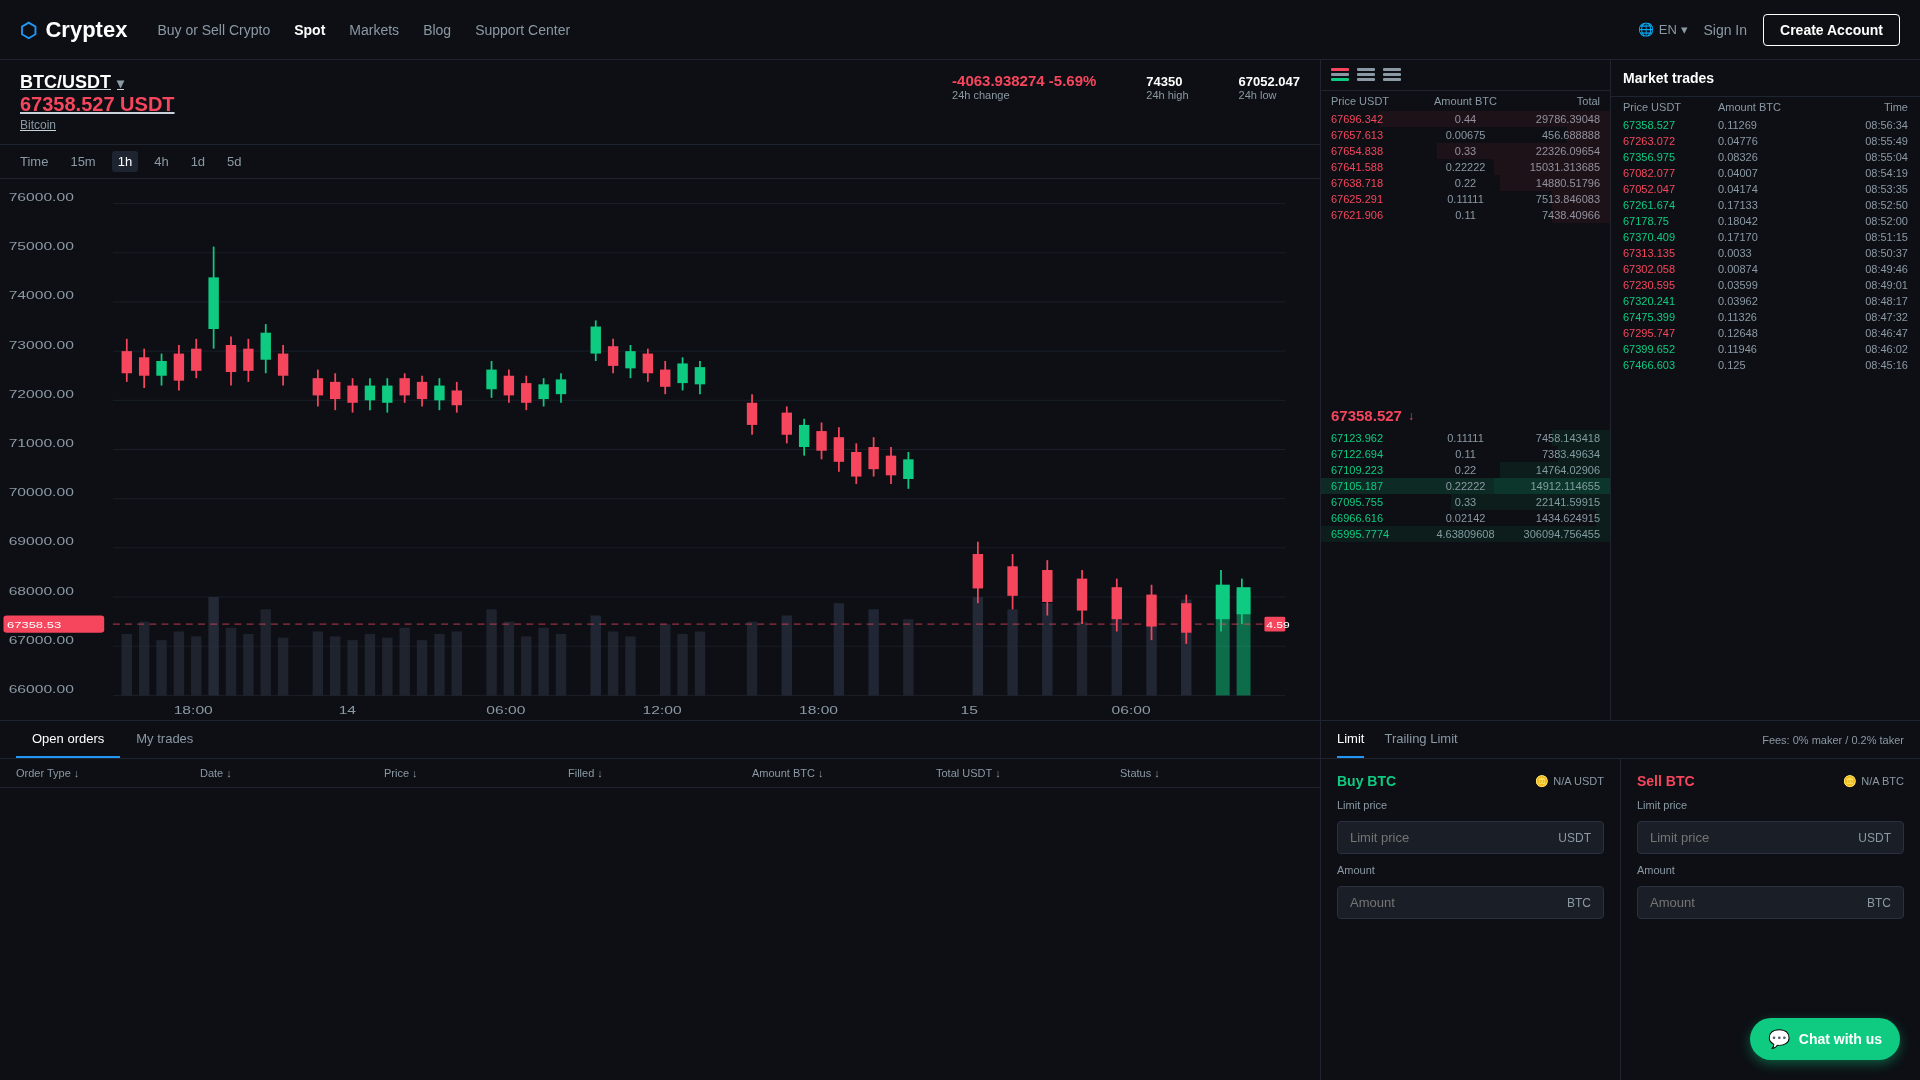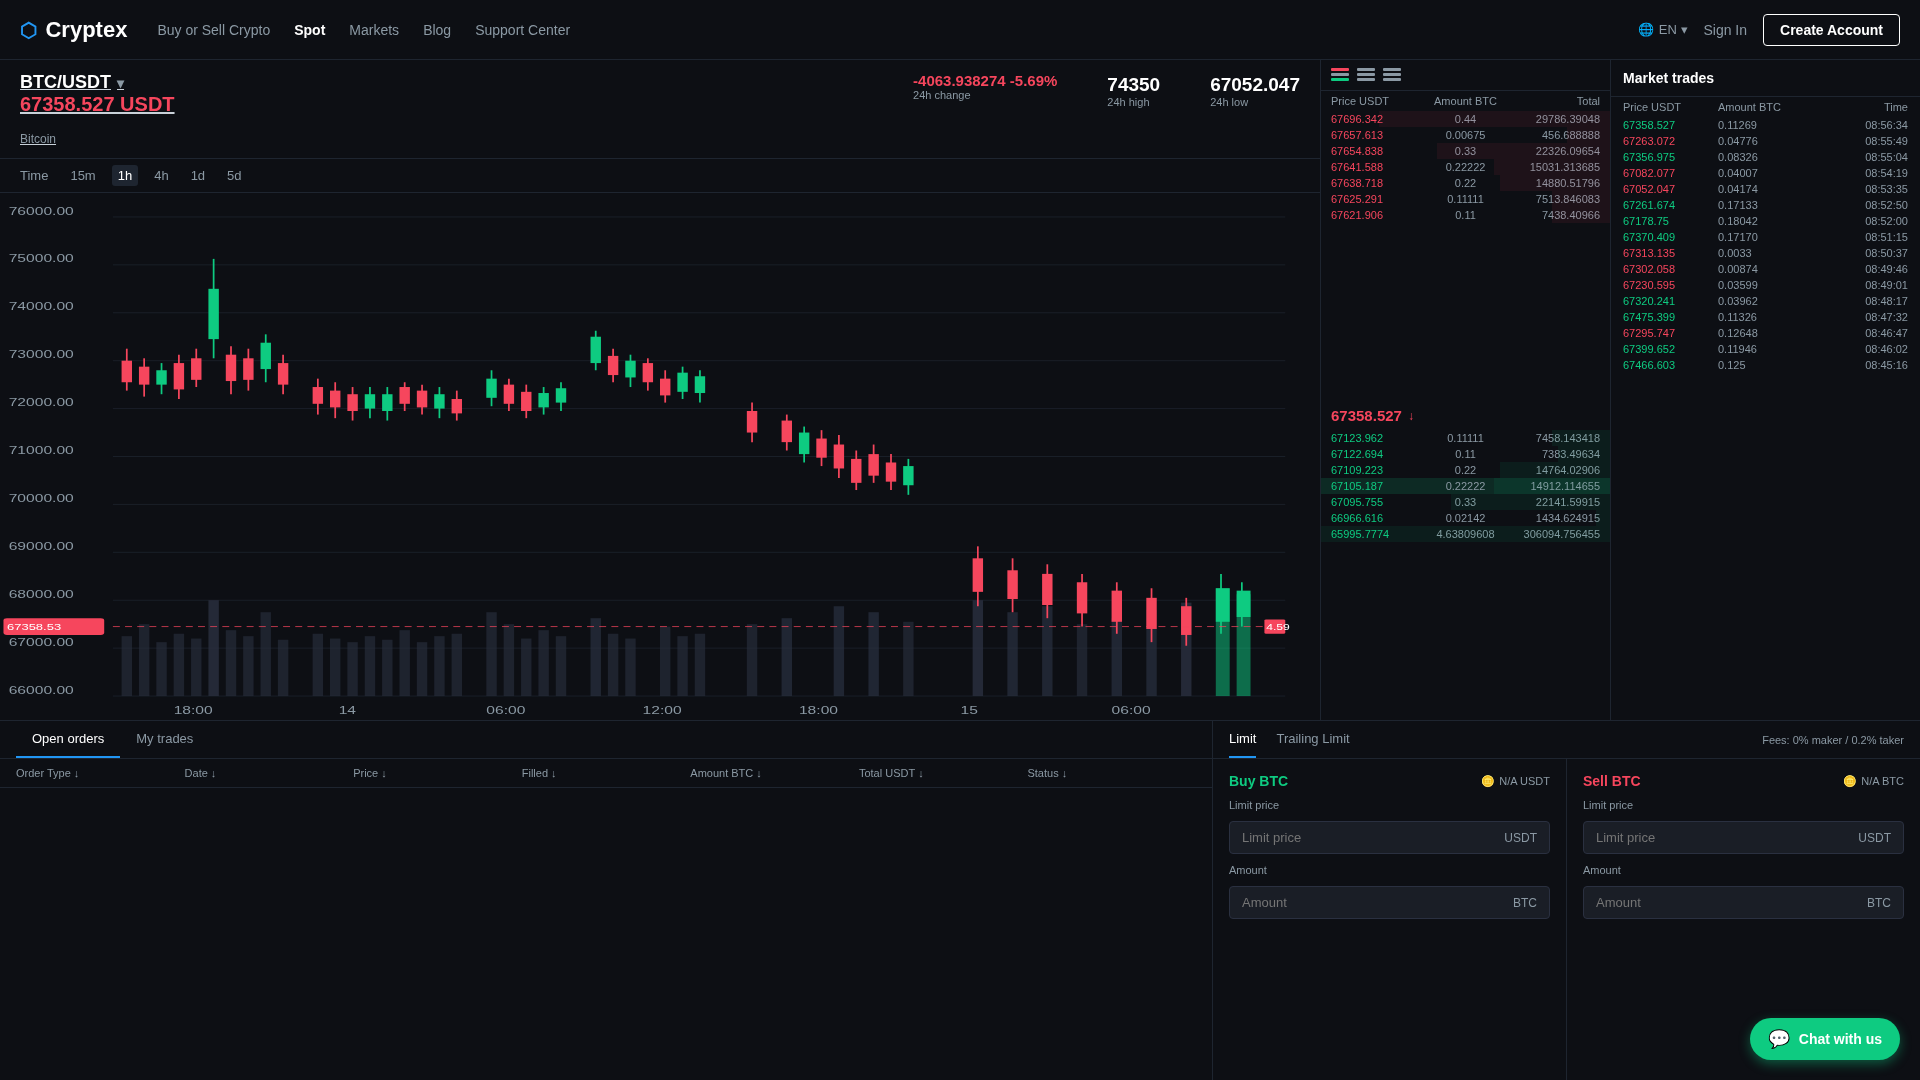--- a/index.html
+++ b/index.html
@@ -21,25 +21,25 @@
     .main { display: flex; flex-direction: column; height: calc(100vh - 60px); }
     .top-section { display: flex; flex: 1; overflow: hidden; }
 
     
     .chart-section { display: flex; flex-direction: column; flex: 1; min-width: 0; }
     .price-header { display: flex; align-items: flex-start; padding: 12px 20px; gap: 40px; background: #0d0f14; border-bottom: 1px solid #1e2530; }
     .pair-info { display: flex; flex-direction: column; text-decoration: underline; }
     .pair-name { display: flex; align-items: center; gap: 6px; font-size: 18px; font-weight: 700; color: #fff; }
     .pair-name span.arrow { color: #8b99a4; font-size: 14px; }
     .current-price { color: #f6465d; font-size: 20px; font-weight: 700; }
-    .pair-subtitle { color: #8b99a4; font-size: 12px; margin-top: 16px; }
+    .pair-subtitle { color: #8b99a4; font-size: 12px; margin-top: 2px; }
     .price-stats { display: flex; gap: 50px; margin-left: auto; align-items: flex-start; }
     .stat-item { display: flex; flex-direction: column; }
     .stat-label { color: #8b99a4; font-size: 11px; }
-    .stat-value { color: #fff; font-size: 19px; font-weight: 600; margin-top: 2px; }
+    .stat-value { color: #fff; font-size: 13px; font-weight: 600; margin-top: 2px; }
     .stat-change { color: #f6465d; font-size: 15px; font-weight: 600; }
 
     
     .chart-controls { display: flex; align-items: center; padding: 6px 20px; gap: 16px; background: #0d0f14; border-bottom: 1px solid #1e2530; }
     .time-label { color: #8b99a4; font-size: 13px; }
     .time-btns { display: flex; gap: 10px; }
     .time-btn { background: none; border: none; color: #8b99a4; font-size: 13px; cursor: pointer; padding: 3px 6px; border-radius: 3px; }
     .time-btn.active { color: #fff; background: #1e2530; }
 
     
@@ -88,21 +88,21 @@
     .orders-tabs { display: flex; padding: 0 16px; border-bottom: 1px solid #1e2530; }
     .orders-tab { padding: 10px 16px; font-size: 13px; cursor: pointer; color: #8b99a4; border-bottom: 2px solid transparent; }
     .orders-tab.active { color: #fff; border-bottom-color: #2196f3; }
     .orders-table-header { display: flex; padding: 8px 16px; color: #8b99a4; font-size: 11px; border-bottom: 1px solid #1e2530; }
     .orders-col { flex: 1; display: flex; align-items: center; gap: 3px; }
     .orders-empty { flex: 1; display: flex; align-items: center; justify-content: center; }
     .orders-empty a { color: #2196f3; cursor: pointer; }
     .orders-empty span { color: #8b99a4; }
 
     
-    .trade-panel { width: 708px; background: #0d0f14; border-left: 1px solid #1e2530; display: flex; flex-direction: column; }
+    .trade-panel { width: 600px; background: #0d0f14; border-left: 1px solid #1e2530; display: flex; flex-direction: column; }
     .trade-tabs { display: flex; align-items: center; padding: 0 16px; border-bottom: 1px solid #1e2530; gap: 20px; }
     .trade-tab { padding: 10px 0; font-size: 13px; cursor: pointer; color: #8b99a4; border-bottom: 2px solid transparent; }
     .trade-tab.active { color: #fff; border-bottom-color: #2196f3; }
     .trade-fees { margin-left: auto; color: #8b99a4; font-size: 11px; }
     .trade-forms { display: flex; flex: 1; }
     .trade-form { flex: 1; padding: 14px 16px; display: flex; flex-direction: column; gap: 10px; border-right: 1px solid #1e2530; }
     .trade-form:last-child { border-right: none; }
     .form-title { display: flex; align-items: center; justify-content: space-between; }
     .buy-title { color: #0ecb81; font-size: 14px; font-weight: 600; }
     .sell-title { color: #f6465d; font-size: 14px; font-weight: 600; }

